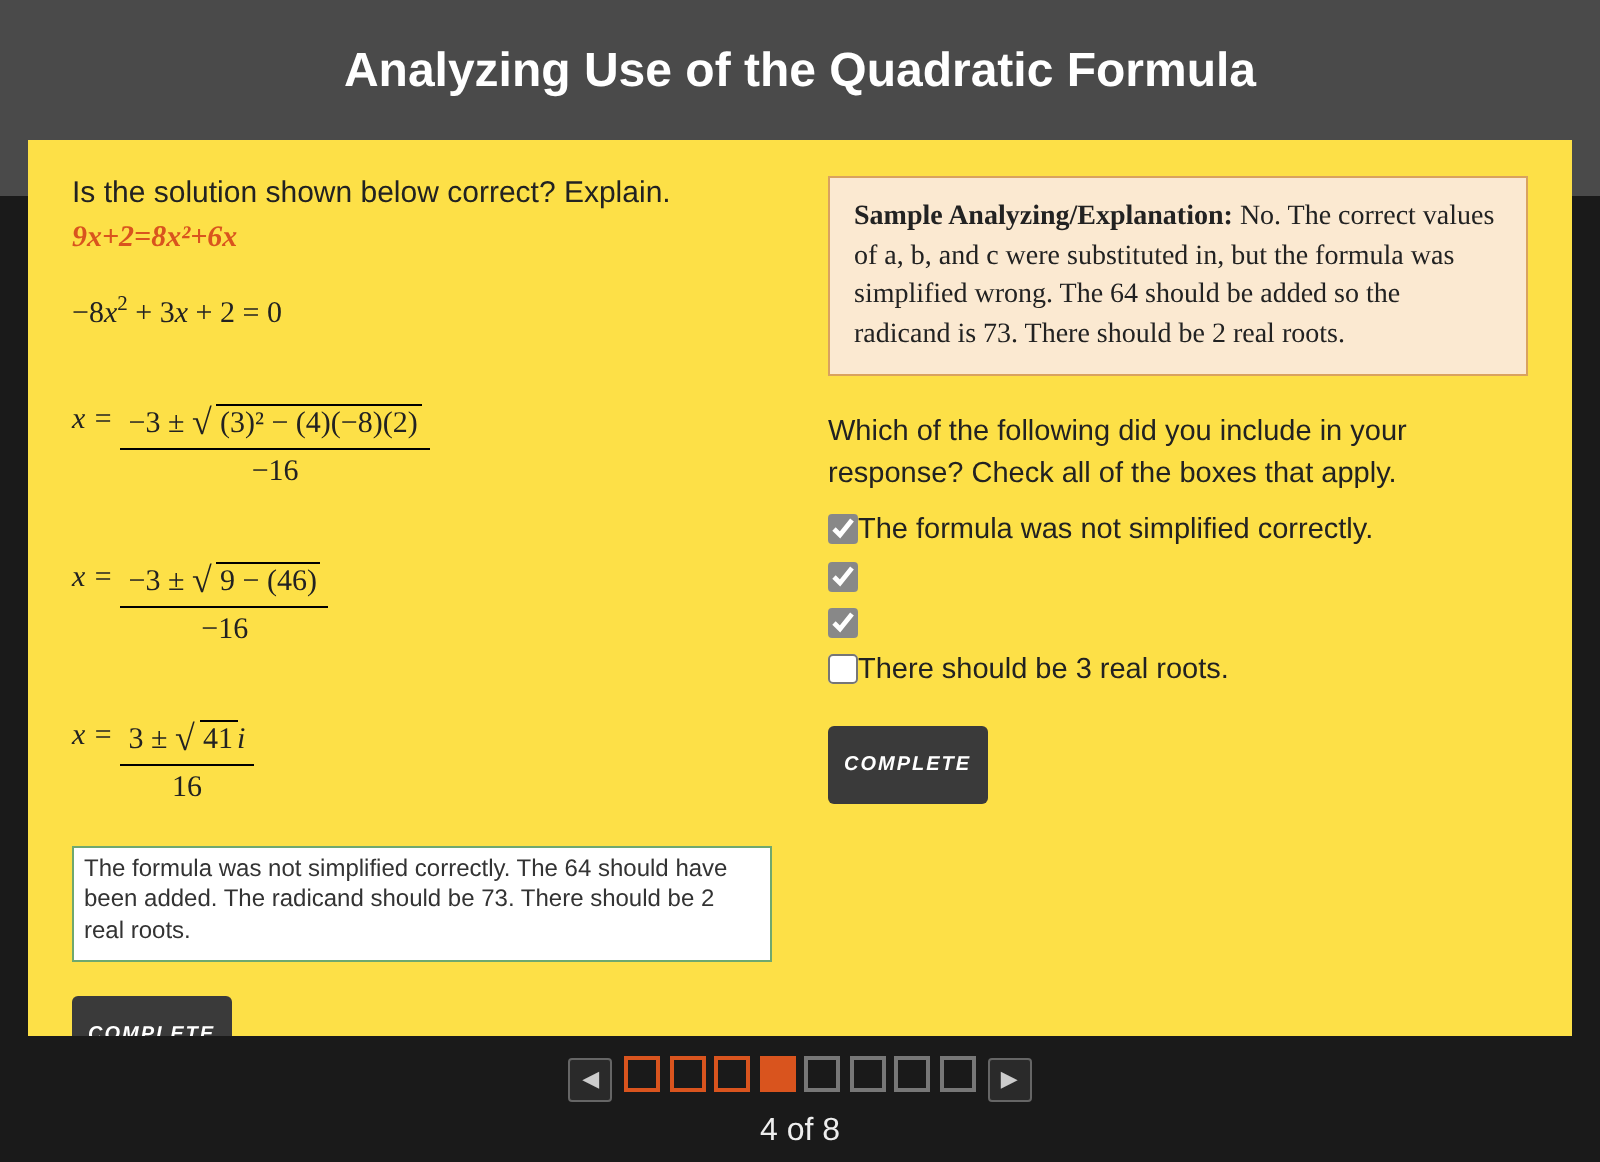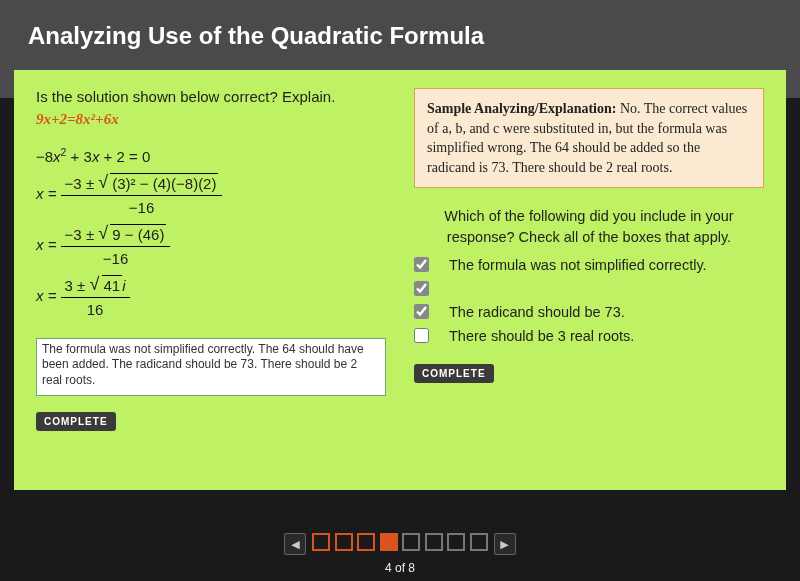--- a/index.html
+++ b/index.html
@@ -7,29 +7,30 @@
     font-family: Arial, Helvetica, sans-serif;
     background: #1a1a1a;
     width: 800px;
     height: 581px;
     overflow: hidden;
     position: relative;
   }
   .header {
     background: #4a4a4a;
     padding: 22px 28px 48px 28px;
+    text-align: center;
   }
   .header h1 {
     color: #fff;
     font-size: 24px;
     font-weight: bold;
     font-family: Arial, sans-serif;
   }
   .content-panel {
-    background: #bef264;
+    background: #fde047;
     margin: -28px 14px 0 14px;
     padding: 18px 22px 14px 22px;
     display: flex;
     gap: 28px;
     min-height: 420px;
   }
   .col {
     flex: 1;
     min-width: 0;
   }
@@ -40,21 +41,21 @@
   }
   .equation-orange {
     color: #d9541e;
     font-weight: bold;
     font-size: 15px;
     margin-bottom: 18px;
     font-style: italic;
     font-family: 'Times New Roman', serif;
   }
   .math-block {
-    font-family: Liberation Sans, sans-serif;
+    font-family: Liberation Serif, serif;
     font-size: 15px;
     color: #222;
     line-height: 1.3;
   }
   .math-line { margin: 6px 0; }
   .frac {
     display: inline-block;
     vertical-align: middle;
     text-align: center;
   }
@@ -64,20 +65,21 @@
     padding: 0 4px 2px 4px;
   }
   .frac .den {
     display: block;
     padding-top: 2px;
   }
   .sqrt {
     display: inline-block;
     position: relative;
     padding-left: 12px;
+    margin-top: 28px;
   }
   .sqrt::before {
     content: "√";
     position: absolute;
     left: 0;
     top: -2px;
     font-size: 18px;
   }
   .sqrt .radicand {
     border-top: 1px solid #000;
@@ -97,48 +99,48 @@
     color: #333;
     line-height: 1.3;
   }
   .complete-btn {
     display: inline-block;
     background: #3a3a3a;
     color: #fff;
     font-size: 10px;
     font-weight: bold;
     letter-spacing: 1px;
-    padding: 4px 8px;
+    padding: 14px 8px;
     border-radius: 3px;
     margin-top: 12px;
     border: none;
     cursor: pointer;
+    font-style: italic;
   }
   .sample-box {
     border: 1px solid #d9a25f;
     background: #fbe9d1;
     padding: 10px 12px;
     font-family: Georgia, 'Times New Roman', serif;
     font-size: 14px;
     color: #222;
     line-height: 1.4;
     margin-bottom: 18px;
   }
   .sample-box .sample-strong { font-weight: bold; }
   .check-prompt {
     font-size: 14.5px;
     color: #222;
     margin-bottom: 10px;
     line-height: 1.4;
-    text-align: center;
   }
   .check-row {
     display: flex;
     align-items: center;
-    gap: 20px;
+    gap: 0;
     margin: 8px 0;
     font-size: 14.5px;
     color: #222;
   }
   .check-row input[type=checkbox] {
     width: 15px;
     height: 15px;
     accent-color: #888;
     cursor: pointer;
   }
@@ -174,21 +176,21 @@
     height: 18px;
     border: 2px solid #777;
     display: inline-block;
     background: transparent;
     cursor: pointer;
   }
   .page-square.done { border-color: #d9541e; }
   .page-square.current { background: #d9541e; border-color: #d9541e; }
   .page-label {
     color: #eee;
-    font-size: 12px;
+    font-size: 16px;
     margin-top: 6px;
   }
   sup { font-size: 0.7em; vertical-align: super; }
 </style>
 </head>
 <body>
 
 <div class="header">
   <h1>Analyzing Use of the Quadratic Formula</h1>
 </div>
@@ -250,21 +252,20 @@
     <div id="checklist">
         <label class="check-row">
           <input type="checkbox" checked="" style="">
           <span>The formula was not simplified correctly.</span>
         </label>
         <label class="check-row">
           <input type="checkbox" checked="" style="">
         </label>
         <label class="check-row">
           <input type="checkbox" checked="" style="">
-          <span>The radicand should be 73.</span>
         </label>
         <label class="check-row">
           <input type="checkbox" style="">
           <span>There should be 3 real roots.</span>
         </label>
       </div>
 
     <button class="complete-btn">COMPLETE</button>
   </div>
 

